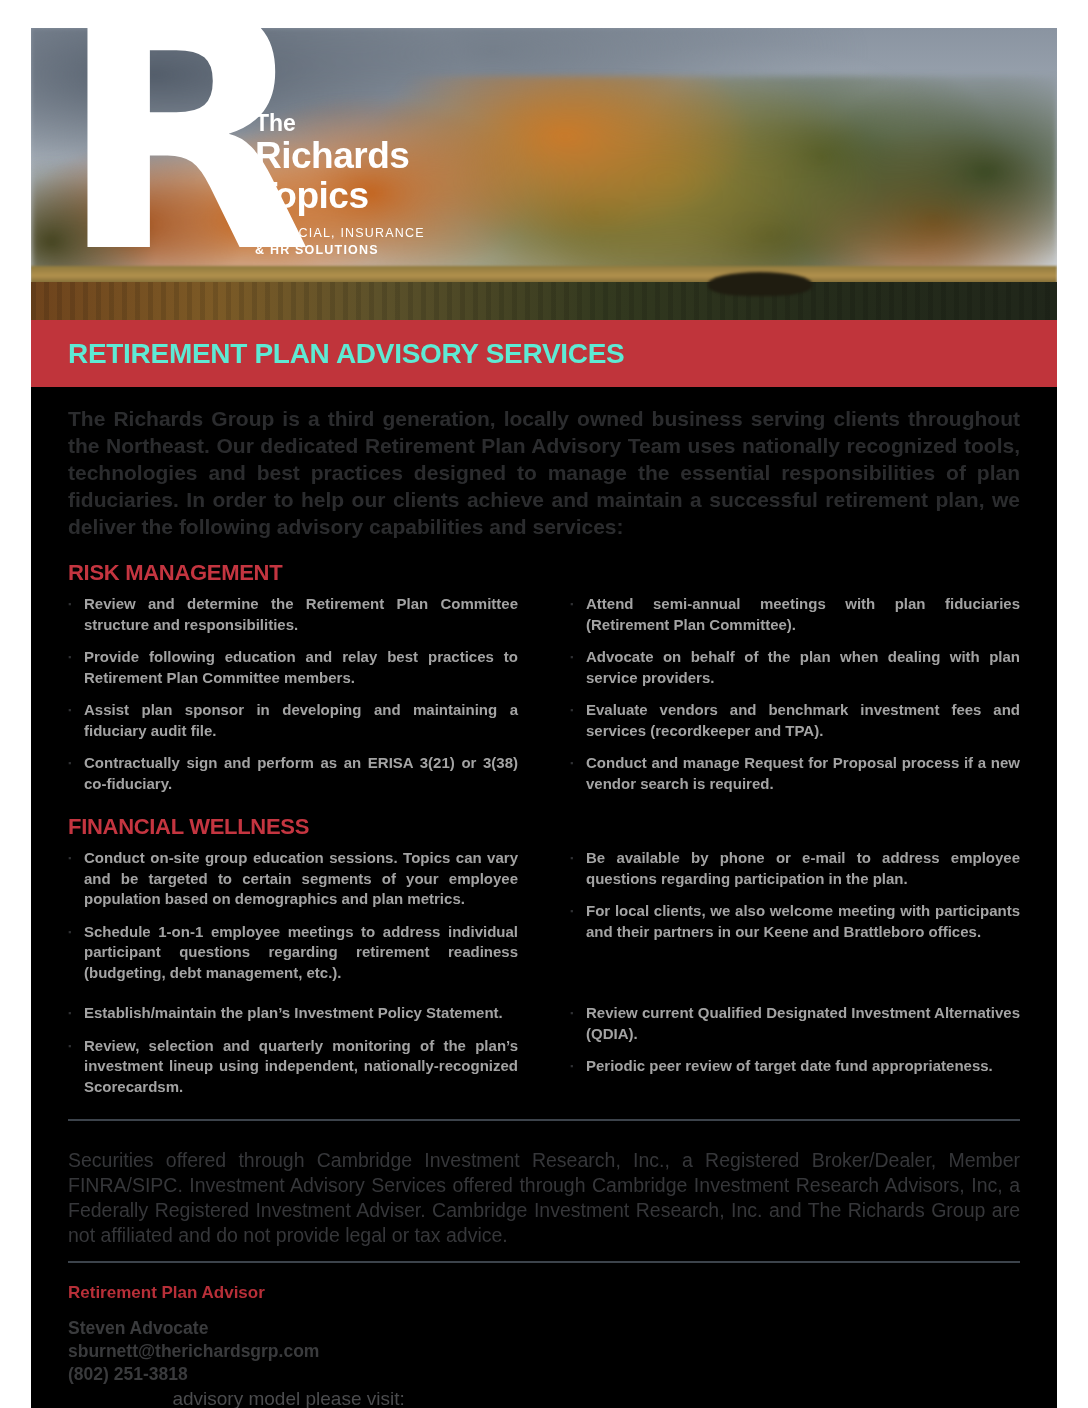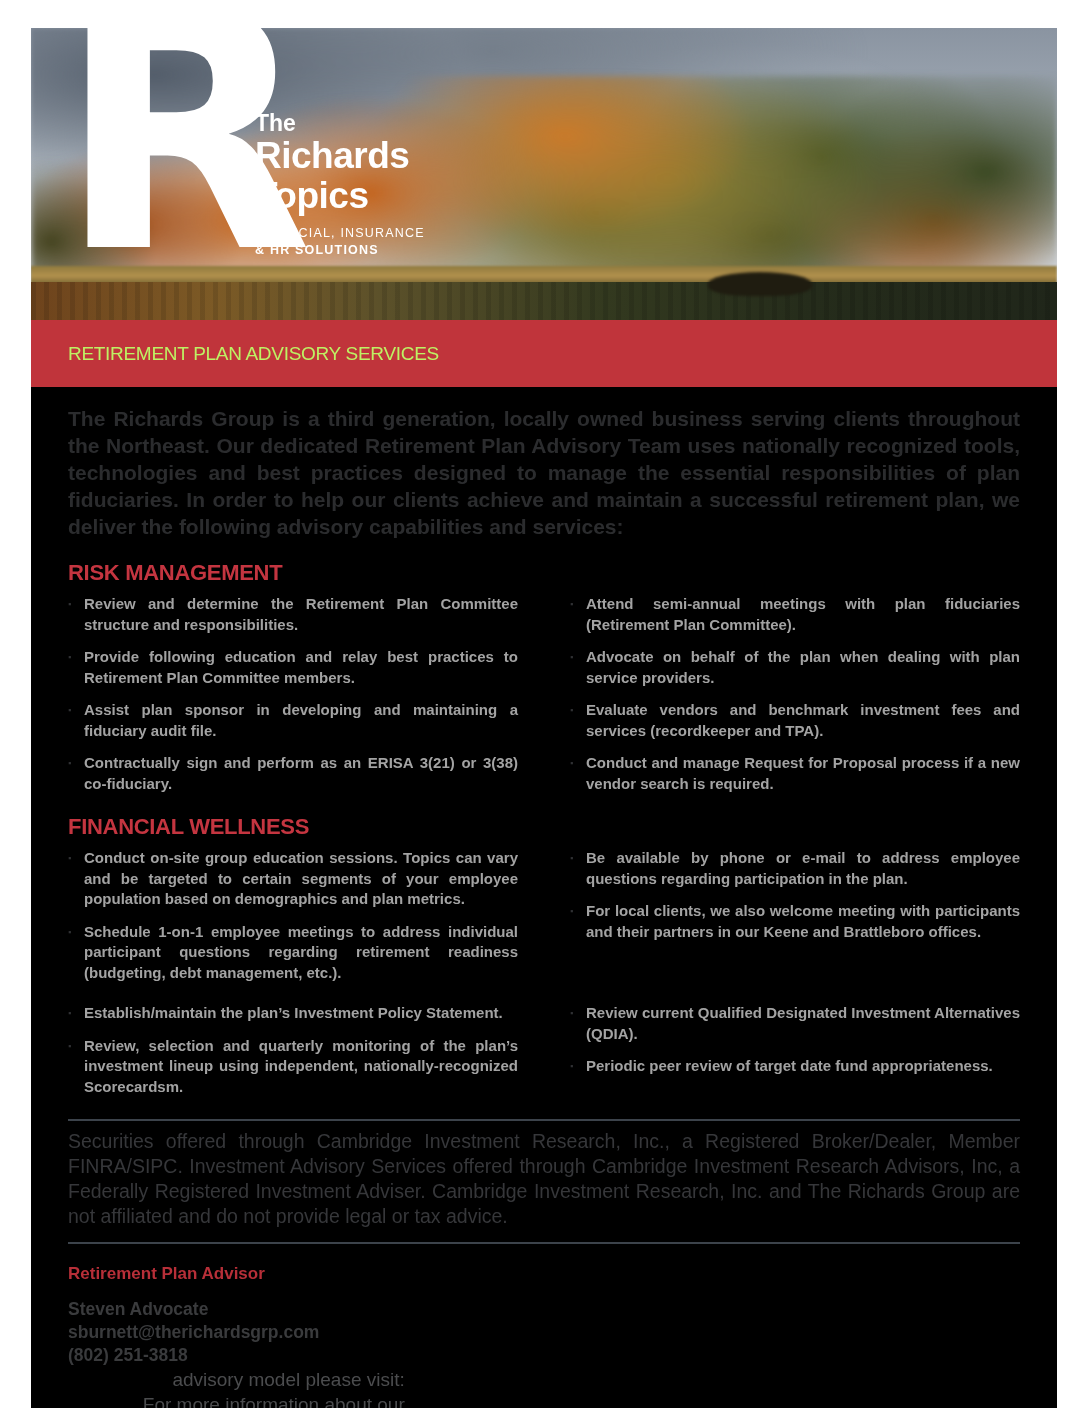--- a/index.html
+++ b/index.html
@@ -45,36 +45,36 @@
   .logo-r { position:absolute; left:26px; top:-62px; font-size:332px; line-height:1;
     font-weight:bold; color:#ffffff; font-family:"DejaVu Sans", sans-serif; }
   .logo-text { position:absolute; left:224px; top:82px; color:#ffffff; }
   .logo-the { font-size:23px; font-weight:bold; line-height:26px; }
   .logo-big { font-size:37px; font-weight:bold; line-height:40px; letter-spacing:-.5px; }
   .logo-tag { font-size:12.5px; font-weight:normal; letter-spacing:1.2px; line-height:17px; margin-top:9px; }
   .logo-tag2 { font-size:12.5px; font-weight:bold; letter-spacing:1.2px; line-height:17px; }
 
   
   .banner { width:1026px; height:67px; background:#c0343b; display:flex; align-items:center; padding-left:37px; }
-  .banner-title { color:#bef264; font-weight:normal; font-size:19px; letter-spacing:-.3px; }
+  .banner-title { color:#5eead4; font-weight:bold; font-size:28px; letter-spacing:-.3px; }
 
   
   .content { width:1026px; background:#000000; padding:18px 37px 26px 37px; }
   .intro { color:#2b2c2e; font-size:21px; line-height:27px; text-align:justify; font-weight:bold; }
 
   .section { margin-top:20px; }
   .section-heading { color:#c43540; font-size:22px; font-weight:bold; letter-spacing:-.3px; margin-bottom:8px; }
   .cols { display:flex; gap:52px; }
   .col { width:450px; }
   .bullet { display:flex; margin-bottom:12px; }
   .bullet:last-child { margin-bottom:0; }
   .bullet-marker { color:#303134; font-size:9px; line-height:20.5px; width:16px; flex:0 0 16px; font-weight:bold; }
   .bullet-text { flex:1; color:#a3a3a3; font-size:15px; line-height:20.5px; text-align:justify; font-weight:bold; }
 
-  .disclaimer-wrap { margin-top:22px; border-top:2px solid #3c434b; border-bottom:2px solid #3c434b; padding:8px 0 13px 0; }
+  .disclaimer-wrap { margin-top:22px; border-top:2px solid #3c434b; border-bottom:2px solid #3c434b; padding:27px 0 13px 0; }
   .disclaimer { color:#36373a; font-size:19.5px; line-height:25px; text-align:justify; }
 
   .footer { margin-top:20px; display:flex; justify-content:space-between; align-items:flex-start;flex-direction:column; }
   .advisor-label { color:#b72f38; font-size:17px; font-weight:bold; margin-bottom:14px; }
   .advisor-line { color:#3a3b3d; font-size:17.5px; line-height:23px; font-weight:bold; }
   .footer-right { text-align:right; }
   .info-line { color:#4b4c4e; font-size:19px; line-height:25px; }
   .website { color:#bf343c; font-size:34px; font-weight:bold; margin-top:12px; letter-spacing:-.5px;text-align:right; }
 </style>
 </head>

